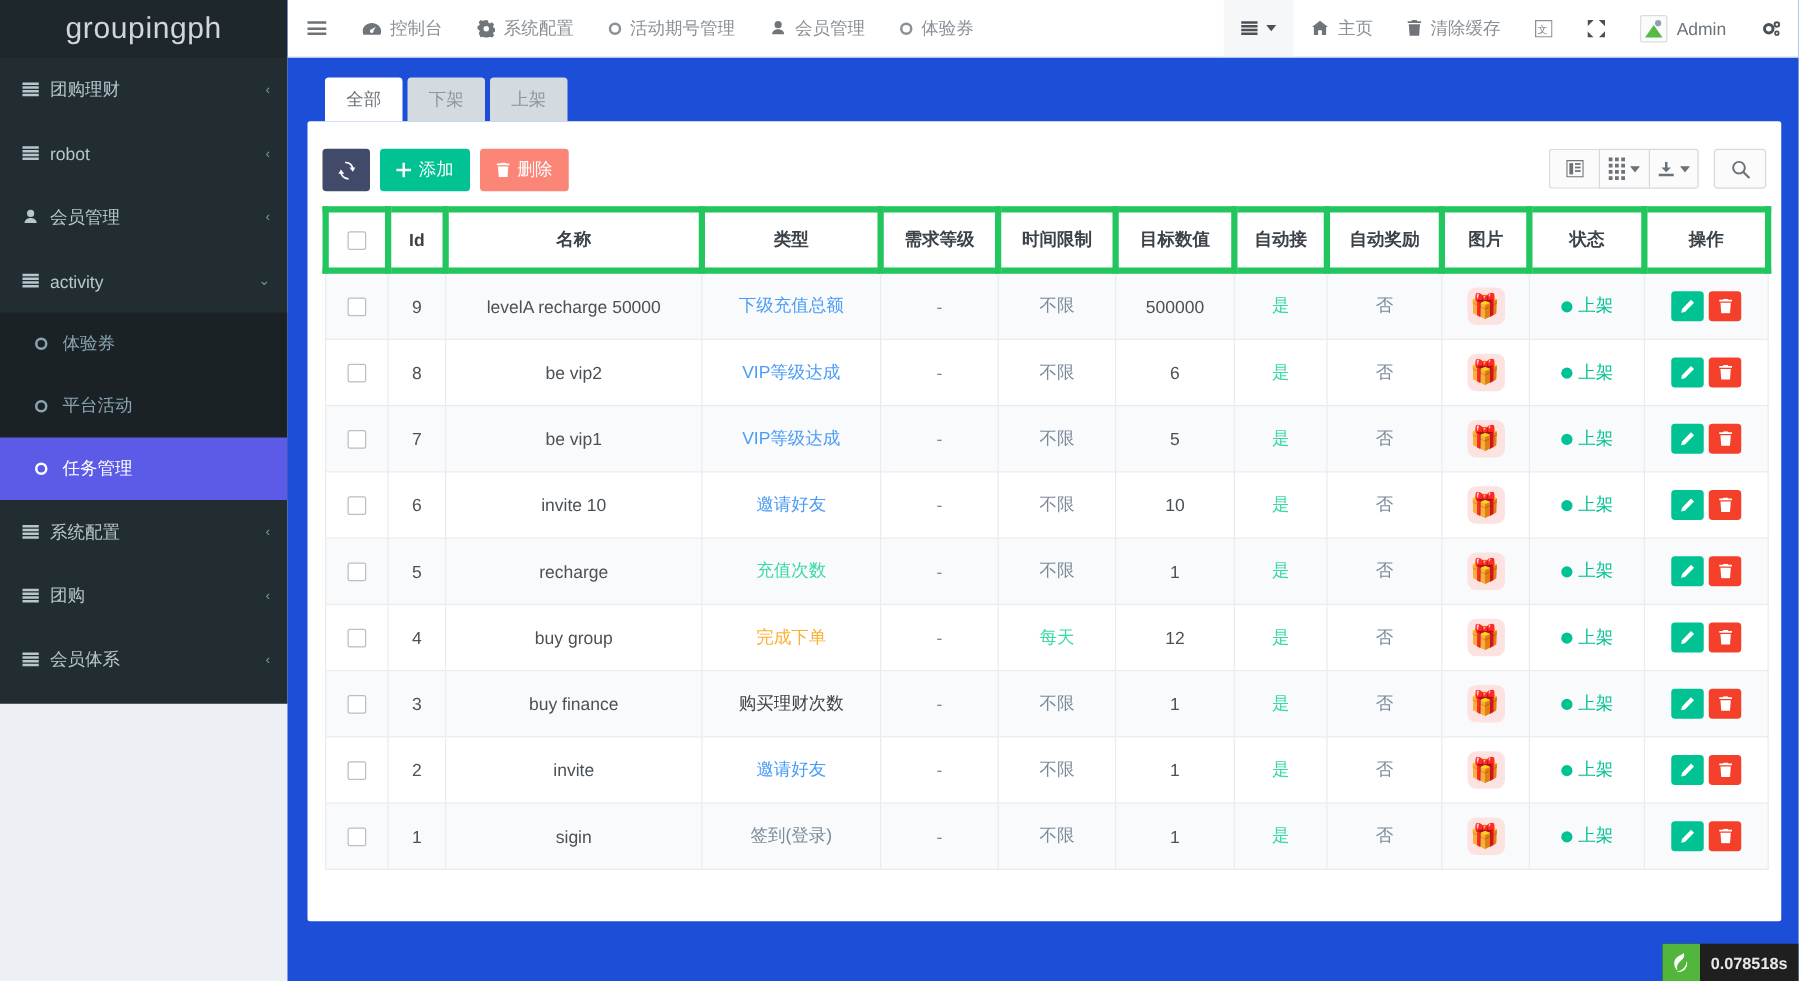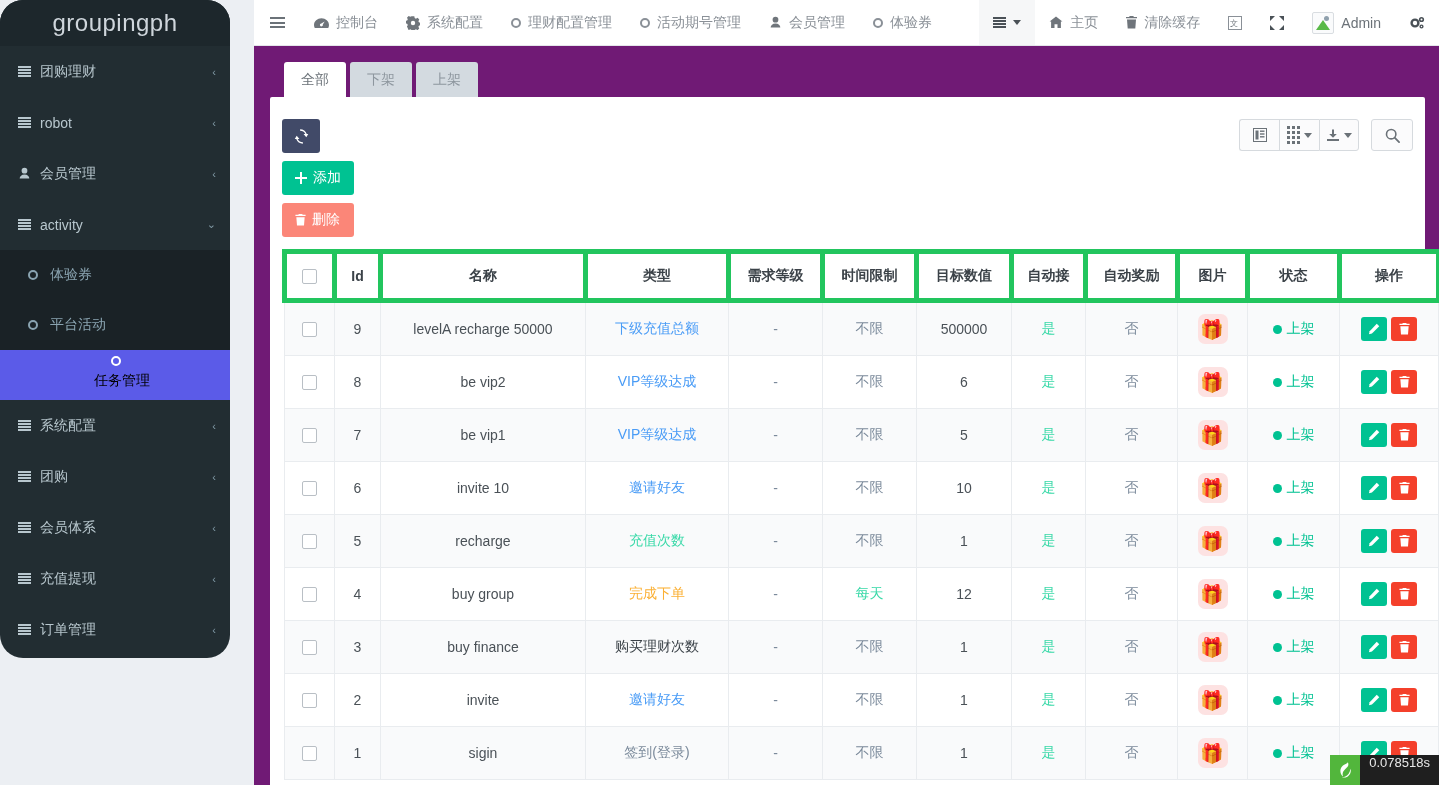--- a/index.html
+++ b/index.html
@@ -7,26 +7,25 @@
     margin: 0; padding: 0;
     width: 1439px; height: 785px;
     overflow: hidden;
     font-family: "Liberation Sans", "DejaVu Sans", sans-serif;
     background: #eceff3;
   }
   .app { display: flex; width: 1439px; height: 785px; position: relative; }
 
   
   .sidebar {
-    width: 230px; height: 658px;
+    width: 230px; height: 563px;
     background: #222d32;
     flex: 0 0 230px;
     overflow: hidden;
     position: relative;
-    border-radius: 23px;
   }
   .brand {
     height: 46px;
     display: flex; align-items: center; justify-content: center;
     background: #1d272c;
     color: #cfd6dc;
     font-size: 24px;
     font-weight: 300;
     letter-spacing: .5px;
   }
@@ -54,41 +53,41 @@
     padding: 0 14px 0 28px;
     color: #8aa4b1;
     font-size: 14px;
     cursor: pointer;
   }
   .sub-item .si-icon {
     width: 22px; flex: 0 0 22px;
     font-size: 11px; color: #8aa4b1;
     display: inline-flex; align-items: center;
   }
-  .sub-item.active { background: #5b5be8; color: #000000; flex-direction: column; }
+  .sub-item.active { background: #5b5be8; color: #ffffff; }
   .sub-item.active .si-icon { color: #ffffff; }
 
   
   .icon-bars { display: inline-block; width: 13px; height: 11px; position: relative; }
   .icon-bars i {
     display: block; position: absolute; left: 0; width: 13px; height: 2px;
     background: currentColor;
   }
   .icon-bars i:nth-child(1) { top: 0; }
   .icon-bars i:nth-child(2) { top: 3px; }
   .icon-bars i:nth-child(3) { top: 6px; }
   .icon-bars i:nth-child(4) { top: 9px; }
 
   .icon-circle-o {
     display: inline-block; width: 10px; height: 10px;
     border: 2px solid currentColor; border-radius: 50%;
   }
 
   
-  .main { flex: 1 1 auto; height: 785px; background: #701a75; position: relative; overflow: hidden; margin-left: 24px; }
+  .main { flex: 1 1 auto; height: 785px; background: #1d4ed8; position: relative; overflow: hidden; }
 
   .topnav {
     height: 46px;
     background: #ffffff;
     border-bottom: 1px solid #e4e7ea;
     display: flex; align-items: stretch;
     font-size: 14px;
   }
   .nav-toggle {
     width: 46px; display: flex; align-items: center; justify-content: center;
@@ -149,21 +148,21 @@
     border: none; border-radius: 3px;
     font-size: 14px; color: #ffffff;
     height: 34px; padding: 0 13px;
     display: inline-flex; align-items: center; gap: 6px;
     cursor: pointer;
     font-family: inherit;
   }
   .btn-refresh { background: #414a68; width: 38px; justify-content: center; padding: 0; }
   .btn-add { background: #00c292; }
   .btn-del { background: #fb8678; }
-  .btn-group-left { display: flex; gap: 8px; flex-direction: column; }
+  .btn-group-left { display: flex; gap: 8px; }
 
   .toolbar-right { margin-left: auto; display: flex; align-items: center; gap: 12px; }
   .search-input {
     width: 170px; height: 32px;
     border: 1px solid #ced4da; border-radius: 3px;
     padding: 0 10px; font-size: 13px; color: #555;
     font-family: inherit; outline: none; background: #fff;
   }
   .search-input::placeholder { color: #a7adb3; }
   .btn-grp { display: flex; }
@@ -225,23 +224,24 @@
     color: #fff; font-size: 12px; cursor: pointer; border: none;
   }
   .op-edit { background: #00c292; }
   .op-del { background: #f4402b; }
 
   .table-footer { padding: 16px 4px 10px; font-size: 14px; color: #4a5157; }
 
   
   .debugbar {
     position: absolute; right: 0; bottom: 0;
-    display: flex; 
+    display: flex; align-items: center;
     background: #1f1f1f; height: 30px;
     border-radius: 0;
+    font-weight: bold;
   }
   .db-logo {
     width: 30px; height: 30px; background: #52b63c;
     display: flex; align-items: center; justify-content: center;
     color: #fff; font-size: 18px; line-height: 1;
   }
   .db-time { color: #e8e8e8; font-size: 13px; padding: 0 9px 0 9px; }
 
   svg { display: block; }
 </style>
@@ -408,26 +408,20 @@
           <div class="nav-link">
             <span class="nl-icon">
               <span>
                 <svg width="14" height="14" viewBox="0 0 14 14">
                   <path d="M5.7 0h2.6l.4 2 1.3.7 1.8-.9 1.8 1.8-.9 1.8.7 1.3 2 .4v2.6l-2 .4-.7 1.3.9 1.8-1.8 1.8-1.8-.9-1.3.7-.4 2H5.7l-.4-2-1.3-.7-1.8.9L.4 11.2l.9-1.8L.6 8.1l-2-.4V5.1l2-.4.7-1.3L.4 1.6 2.2-.2 4 .7l1.3-.7z" fill="#6f757b" transform="translate(0.6,0.2) scale(0.93)"></path>
                   <circle cx="7" cy="7" r="2.2" fill="#fff"></circle>
                 </svg>
               </span>
             </span>
             <span>系统配置</span>
-          </div>
-          <div class="nav-link">
-            <span class="nl-icon">
-              <span class="icon-circle-o" style="color:#8a9097"></span>
-            </span>
-            <span>理财配置管理</span>
           </div>
           <div class="nav-link">
             <span class="nl-icon">
               <span class="icon-circle-o" style="color:#8a9097"></span>
             </span>
             <span>活动期号管理</span>
           </div>
           <div class="nav-link">
             <span class="nl-icon">
               <span>

